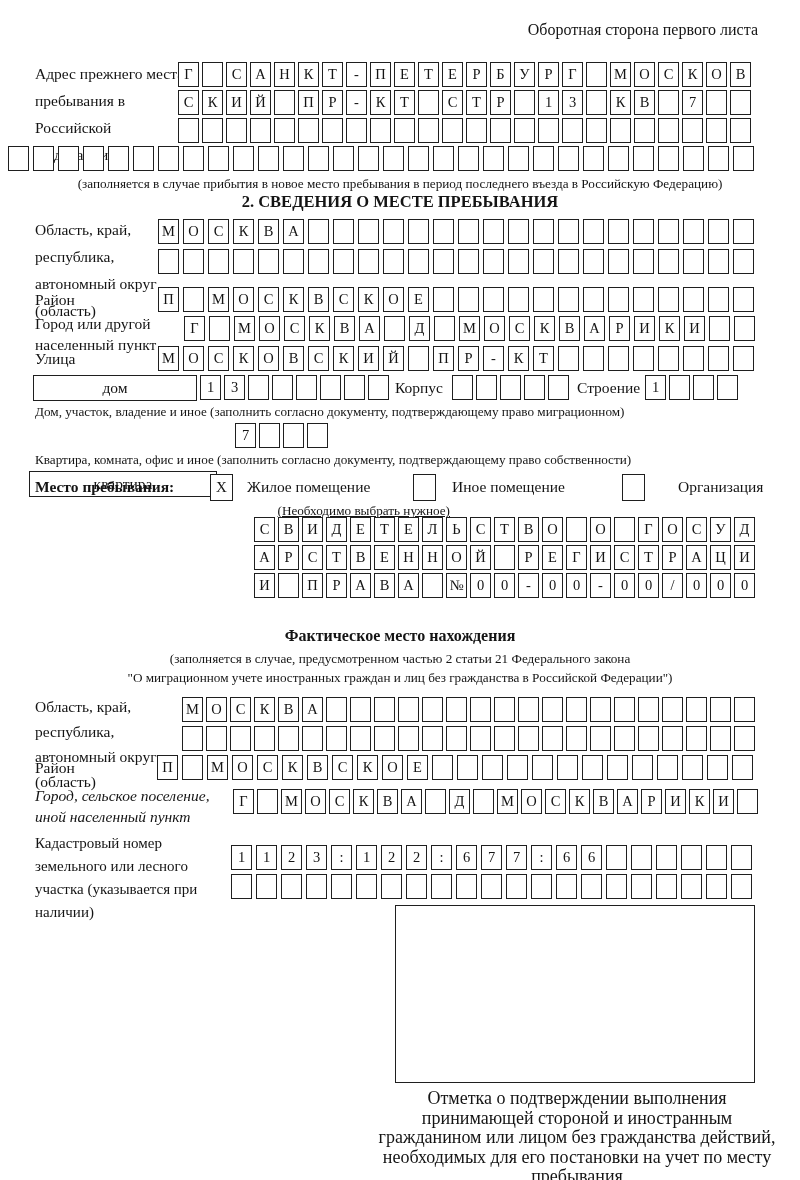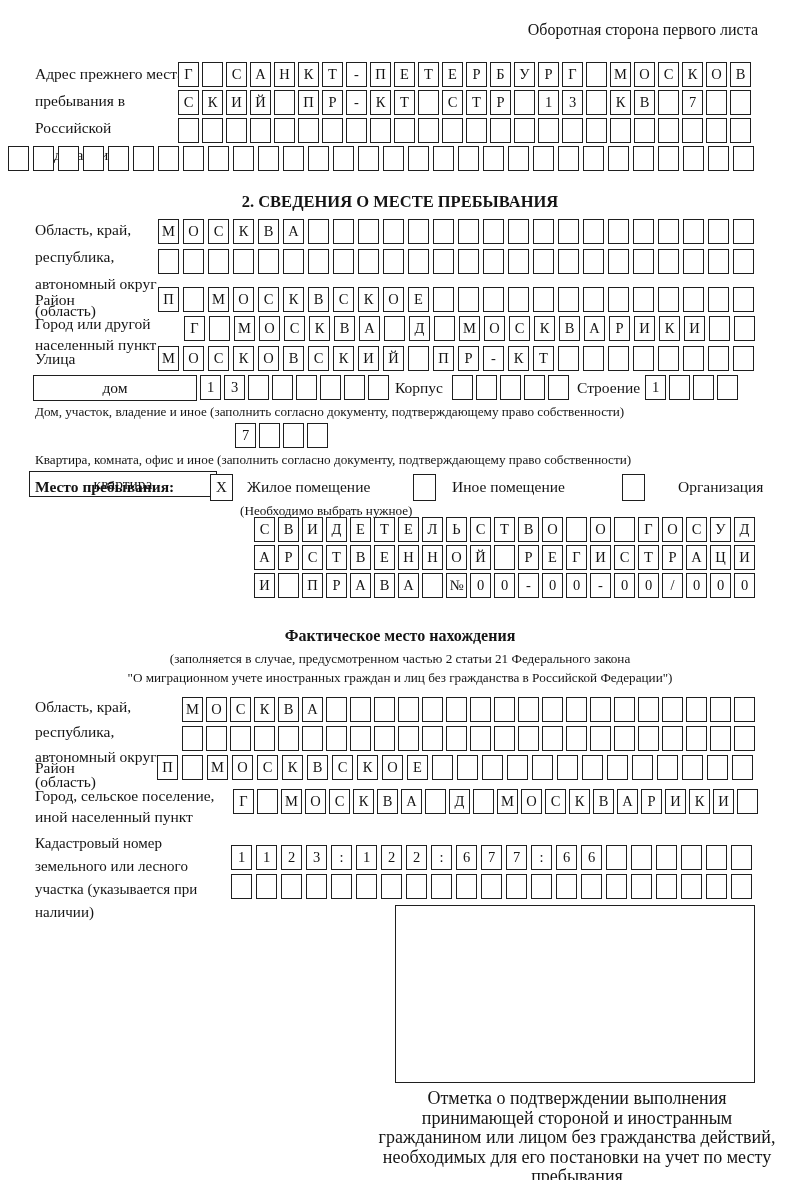--- a/index.html
+++ b/index.html
@@ -137,20 +137,21 @@
       <span class="cell"></span>
       <span class="cell"></span>
       <span class="cell"></span>
       <span class="cell"></span>
       <span class="cell"></span>
       <span class="cell"></span>
       <span class="cell"></span>
       <span class="cell"></span>
       <span class="cell"></span>
     </div>
+  <div class="abs cap center" style="top:176px;">(заполняется в случае прибытия в новое место пребывания в период последнего въезда в Российскую Федерацию)</div>
 
   <div class="abs center bold" style="top:192px;font-size:16.5px;">2. СВЕДЕНИЯ О МЕСТЕ ПРЕБЫВАНИЯ</div>
 
   <div class="abs lab lh27" style="left:35px;top:216px;width:128px;">Область, край, республика, автономный округ (область)</div>
   <div class="abs grid g4" style="left:158px;top:219px;">
       <span class="cell">М</span>
       <span class="cell">О</span>
       <span class="cell">С</span>
       <span class="cell">К</span>
       <span class="cell">В</span>
@@ -303,39 +304,39 @@
       <span class="cell"></span>
       <span class="cell"></span>
     </div>
   <div class="abs lab" style="left:577px;top:375px;">Строение</div>
   <div class="abs grid g3" style="left:645px;top:375px;">
       <span class="cell">1</span>
       <span class="cell"></span>
       <span class="cell"></span>
       <span class="cell"></span>
     </div>
-  <div class="abs cap" style="left:35px;top:404px;">Дом, участок, владение и иное (заполнить согласно документу, подтверждающему право собственности)</div>
+  <div class="abs cap" style="left:35px;top:404px;">Дом, участок, владение и иное (заполнить согласно документу, подтверждающему право миграционном)</div>
 
   <div class="abs lblbox" style="left:29px;top:423px;width:188px;margin-top:48px;">квартира</div>
   <div class="abs grid g3" style="left:235px;top:423px;">
       <span class="cell">7</span>
       <span class="cell"></span>
       <span class="cell"></span>
       <span class="cell"></span>
     </div>
   <div class="abs cap" style="left:35px;top:452px;">Квартира, комната, офис и иное (заполнить согласно документу, подтверждающему право собственности)</div>
 
   <div class="abs lab" style="left:35px;top:474px;font-weight:bold;">Место пребывания:</div>
   <div class="abs chk" style="left:210px;top:474px;">X</div>
   <div class="abs lab" style="left:247px;top:474px;">Жилое помещение</div>
   <div class="abs chk" style="left:413px;top:474px;"></div>
   <div class="abs lab" style="left:452px;top:474px;">Иное помещение</div>
   <div class="abs chk" style="left:622px;top:474px;"></div>
   <div class="abs lab" style="left:678px;top:474px;">Организация</div>
-  <div class="abs cap" style="left:240px;top:503px;width:210px;text-align:left;">(Необходимо выбрать нужное)</div>
+  <div class="abs cap" style="left:240px;top:503px;width:210px;text-align:right;text-decoration:underline;">(Необходимо выбрать нужное)</div>
 
   <div class="abs grid g3" style="left:254px;top:517px;">
       <span class="cell">С</span>
       <span class="cell">В</span>
       <span class="cell">И</span>
       <span class="cell">Д</span>
       <span class="cell">Е</span>
       <span class="cell">Т</span>
       <span class="cell">Е</span>
       <span class="cell">Л</span>
@@ -479,21 +480,21 @@
       <span class="cell"></span>
       <span class="cell"></span>
       <span class="cell"></span>
       <span class="cell"></span>
       <span class="cell"></span>
       <span class="cell"></span>
       <span class="cell"></span>
       <span class="cell"></span>
     </div>
 
-  <div class="abs lab lh21" style="left:35px;top:785px;width:205px;">Город, сельское поселение, иной населенный пункт</div>
+  <div class="abs lab lh21" style="left:35px;top:785px;width:205px;font-style:italic;">Город, сельское поселение, иной населенный пункт</div>
   <div class="abs grid g3" style="left:233px;top:789px;">
       <span class="cell">Г</span>
       <span class="cell"></span>
       <span class="cell">М</span>
       <span class="cell">О</span>
       <span class="cell">С</span>
       <span class="cell">К</span>
       <span class="cell">В</span>
       <span class="cell">А</span>
       <span class="cell"></span>

